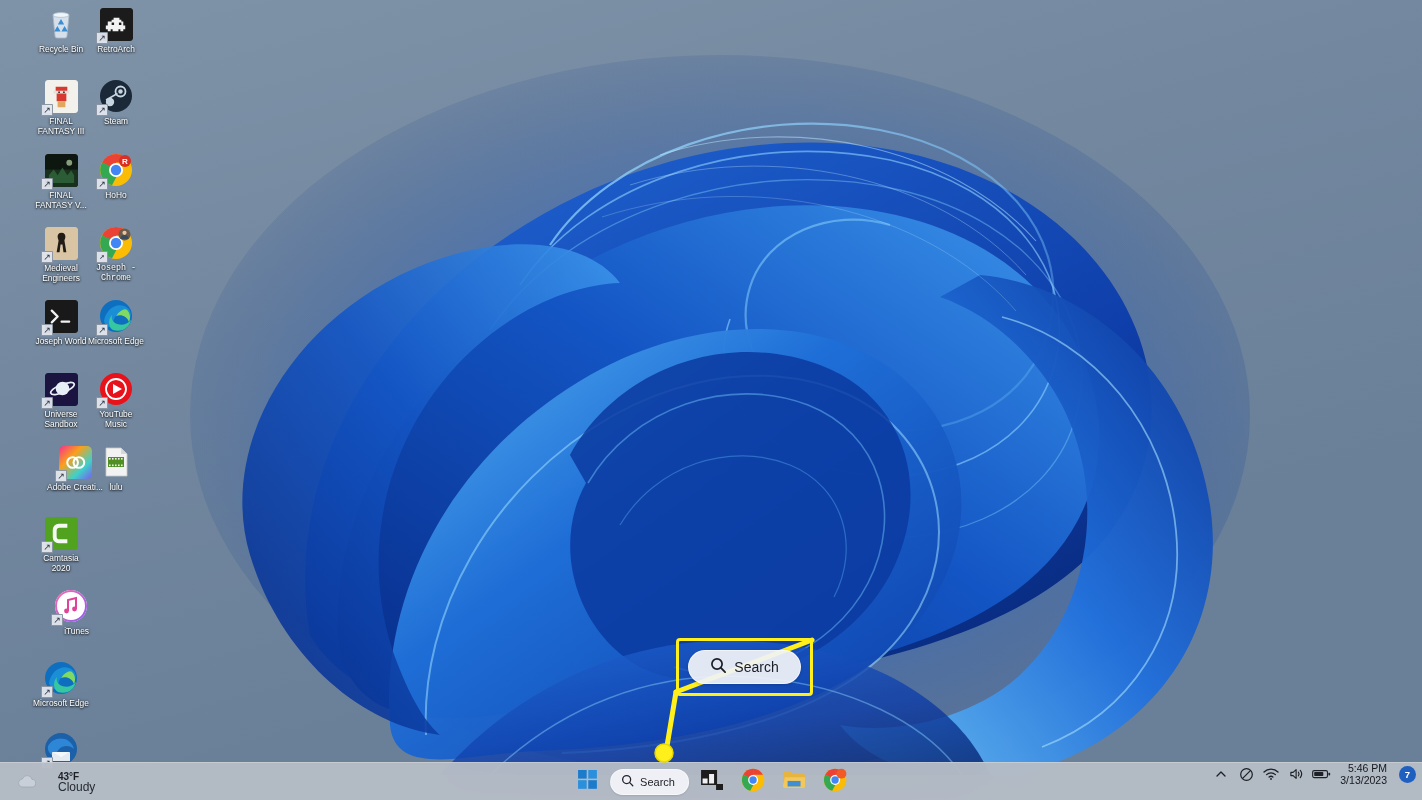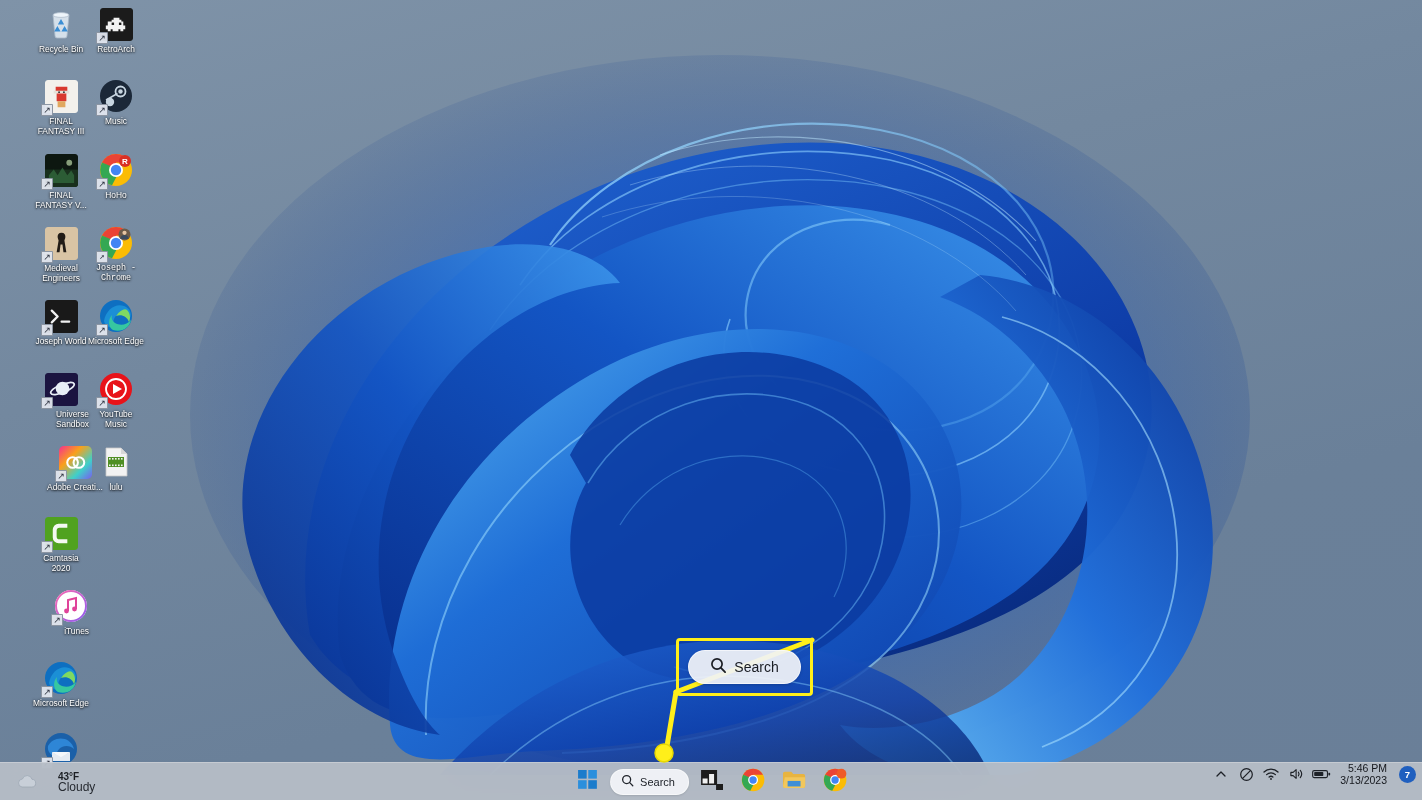--- a/index.html
+++ b/index.html
@@ -251,21 +251,21 @@
       <div class="glyph">
         <svg class="ic" viewBox="0 0 34 34">
             <circle cx="17" cy="17" r="16" fill="#1b2838"></circle>
           <circle cx="21.5" cy="12.5" r="5" fill="none" stroke="#c7d5e0" stroke-width="1.8"></circle>
           <circle cx="21.5" cy="12.5" r="2.2" fill="#c7d5e0"></circle>
           <circle cx="11" cy="23" r="4.2" fill="#c7d5e0"></circle>
           <path d="M7 21 L18.5 14.5" stroke="#c7d5e0" stroke-width="1.5" fill="none"></path>
         </svg>
         <div class="shortcut-arrow"></div>
       </div>
-      <div class="label">Music</div>
+      <div class="label">Steam</div>
     </div>
 
     <div class="desk-icon" style="left:2px; top:152px;">
       <div class="glyph">
         <svg class="ic-sq" viewBox="0 0 34 34">
             <rect width="34" height="34" rx="2" fill="#0d1710"></rect>
           <rect y="16" width="34" height="18" fill="#19301d"></rect>
           <path d="M4 22 l5-6 4 6 5-8 5 8 4-5 3 5 v8 H4 Z" fill="#2c5c35"></path>
           <circle cx="25" cy="9" r="3" fill="#bcd9a8" opacity="0.7"></circle>
         </svg>
@@ -338,21 +338,21 @@
           <circle cx="17" cy="17" r="16" fill="#0e6fc1"></circle>
           <path d="M5 22 C7 11 16 4 25 7 c6 2 8 8 6 12 c-3-5-9-6-13-3 c-4 3-5 9-2 13 C9 29 6 26 5 22 Z" fill="#1b8fd6"></path>
           <path d="M14 31 c9 3 17-3 18-10 c-4 5-11 6-16 3 c-3-2-4-5-3-8 c-4 4-4 12 1 15 Z" fill="#36c7a0"></path>
           <path d="M28 11 c3 3 4 8 2 12 c-2-6-8-8-13-6 c4-6 9-8 11-6 Z" fill="#7fd962"></path>
         </svg>
         <div class="shortcut-arrow"></div>
       </div>
       <div class="label">Microsoft Edge</div>
     </div>
 
-    <div class="desk-icon" style="left:2px; top:371px;text-align:right;">
+    <div class="desk-icon" style="left:2px; top:371px;">
       <div class="glyph">
         <svg class="ic-sq" viewBox="0 0 34 34">
             <rect width="34" height="34" rx="2" fill="#1b1440"></rect>
           <circle cx="18" cy="16" r="7" fill="#e8eef6"></circle>
           <ellipse cx="18" cy="16" rx="13" ry="4.2" fill="none" stroke="#e8eef6" stroke-width="1.8" transform="rotate(-22 18 16)"></ellipse>
         </svg>
         <div class="shortcut-arrow"></div>
       </div>
       <div class="label">Universe Sandbox</div>
     </div>

